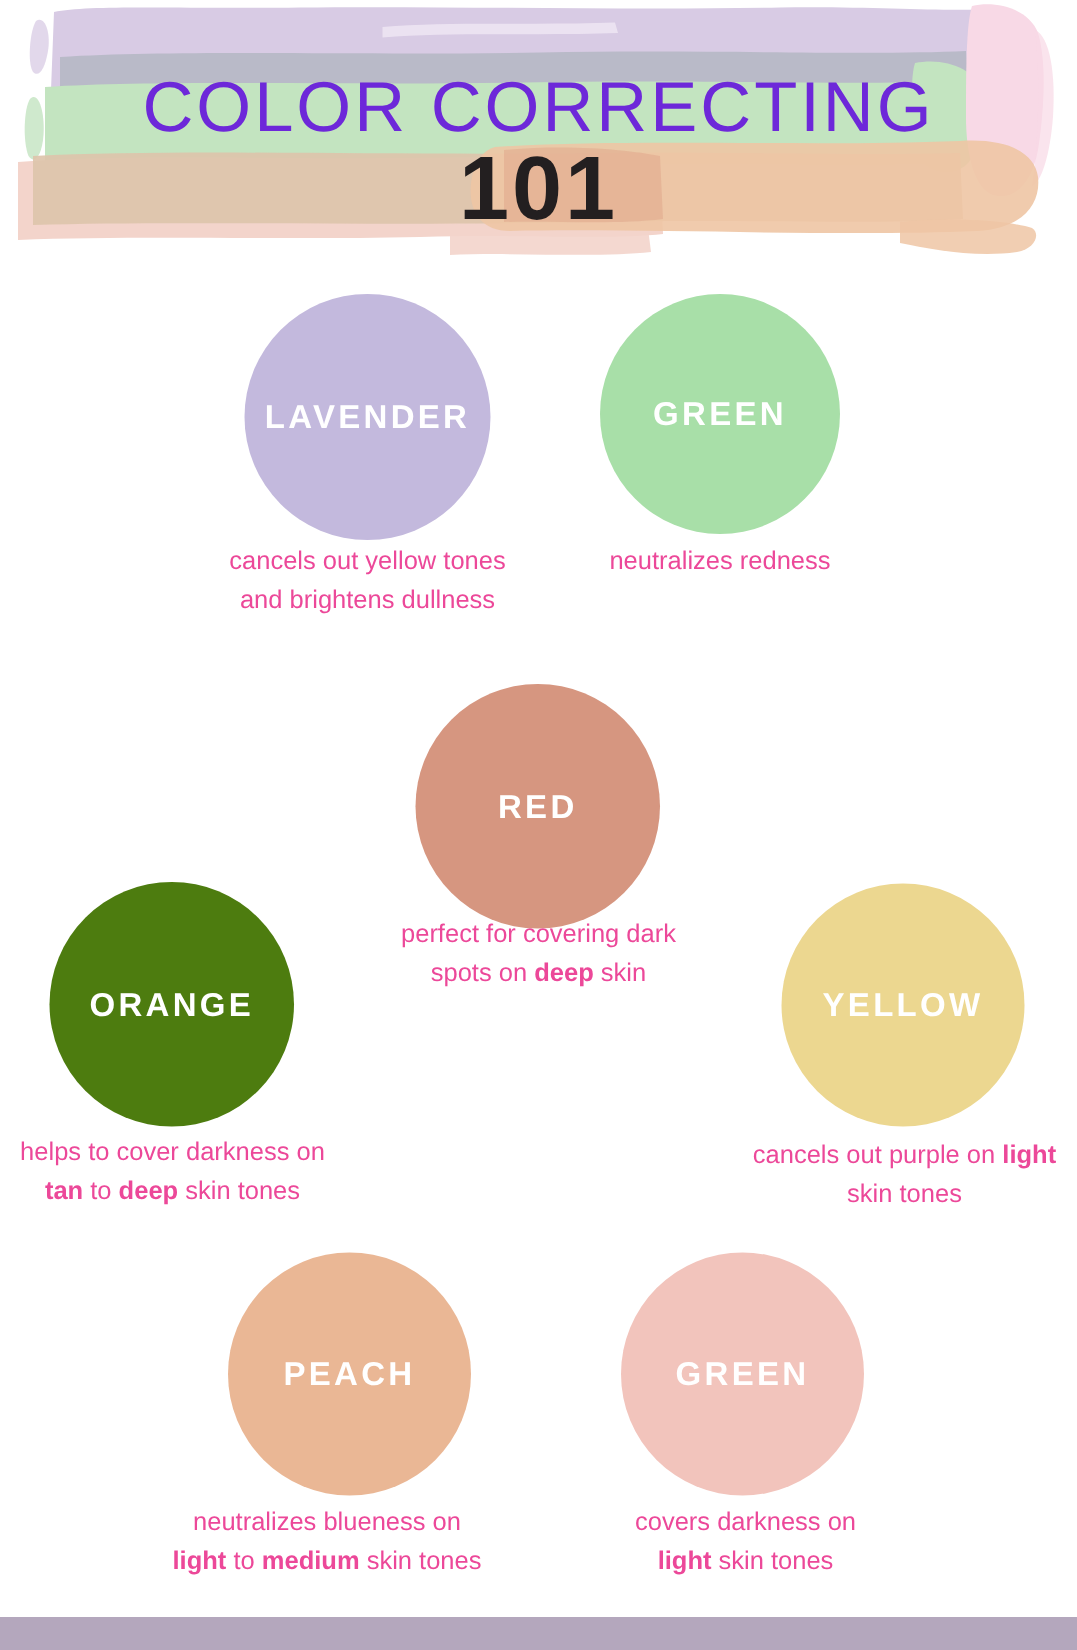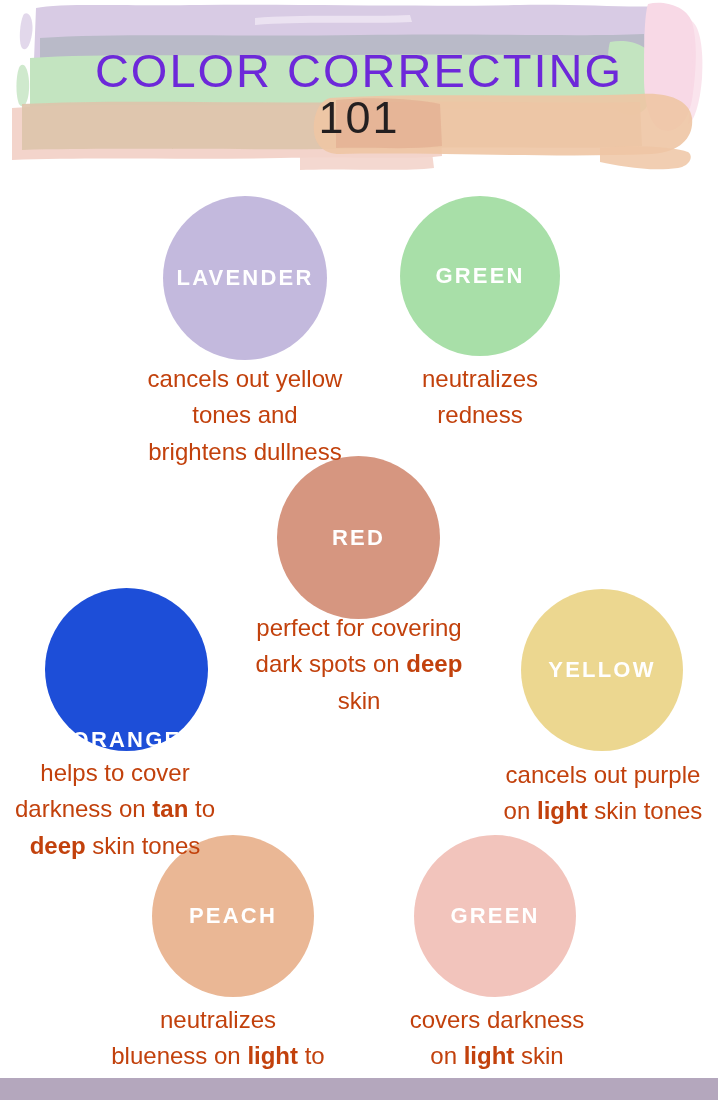--- a/index.html
+++ b/index.html
@@ -36,21 +36,21 @@
     pointer-events: none;
   }
   .title-line {
     font-family: "Liberation Sans", sans-serif;
     font-weight: 300;
     color: #231f20;
     letter-spacing: 2.0px;
     line-height: 1.02;
   }
   .title-line-1 { font-size: 47px; }
-  .title-line-2 { font-size: 45px; }
+  .title-line-2 { font-size: 60px; font-weight: bold; }
 
   
   .swatch {
     position: absolute;
     border-radius: 50%;
     display: flex;
     align-items: center;
     justify-content: center;
   }
   .swatch-label {
@@ -59,22 +59,22 @@
     font-weight: 700;
     letter-spacing: 2.2px;
     line-height: 1;
     white-space: nowrap;
   }
 
   
   .caption {
     position: absolute;
     text-align: center;
-    color: #c2410c;
-    font-size: 24px;
+    color: #ec4899;
+    font-size: 17px;
     line-height: 1.52;
     font-weight: 400;
   }
   .caption b { font-weight: 700; }
 
   
   #footer-bar {
     position: absolute;
     left: 0;
     bottom: 0;
@@ -138,21 +138,21 @@
   </div>
 
   <div class="swatch" style="left:400px; top:196px; width:160px; height:160px; background:#a8dfa8;">
     <span class="swatch-label">GREEN</span>
   </div>
 
   <div class="swatch" style="left:277px; top:456px; width:163px; height:163px; background:#d69680;">
     <span class="swatch-label">RED</span>
   </div>
 
-  <div class="swatch" style="left:45px; top:588px; width:163px; height:163px; background:#1d4ed8;align-items:flex-end;">
+  <div class="swatch" style="left:33px; top:588px; width:163px; height:163px; background:#4d7c0f;">
     <span class="swatch-label">ORANGE</span>
   </div>
 
   <div class="swatch" style="left:521px; top:589px; width:162px; height:162px; background:#ecd790;">
     <span class="swatch-label">YELLOW</span>
   </div>
 
   <div class="swatch" style="left:152px; top:835px; width:162px; height:162px; background:#eab795;">
     <span class="swatch-label">PEACH</span>
   </div>

